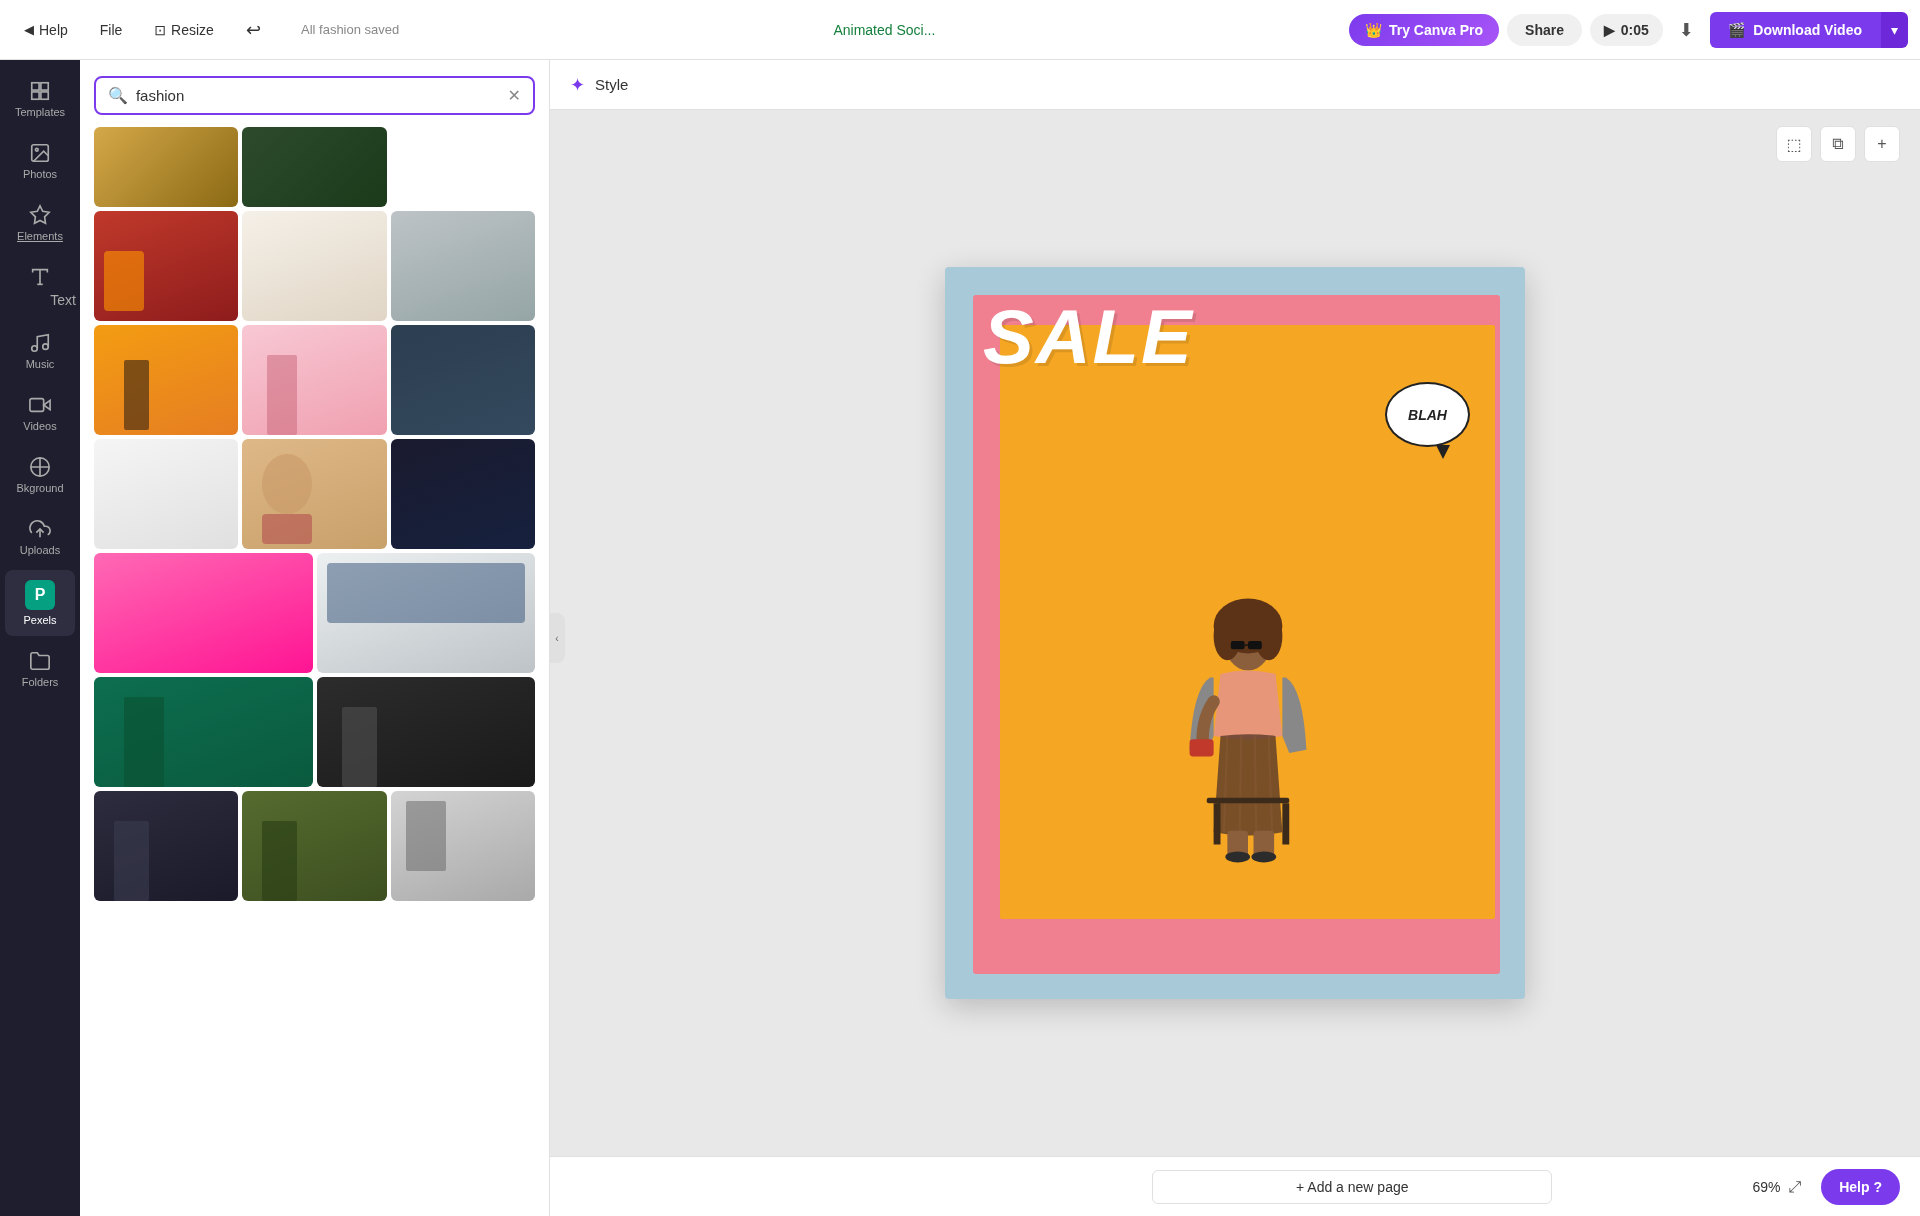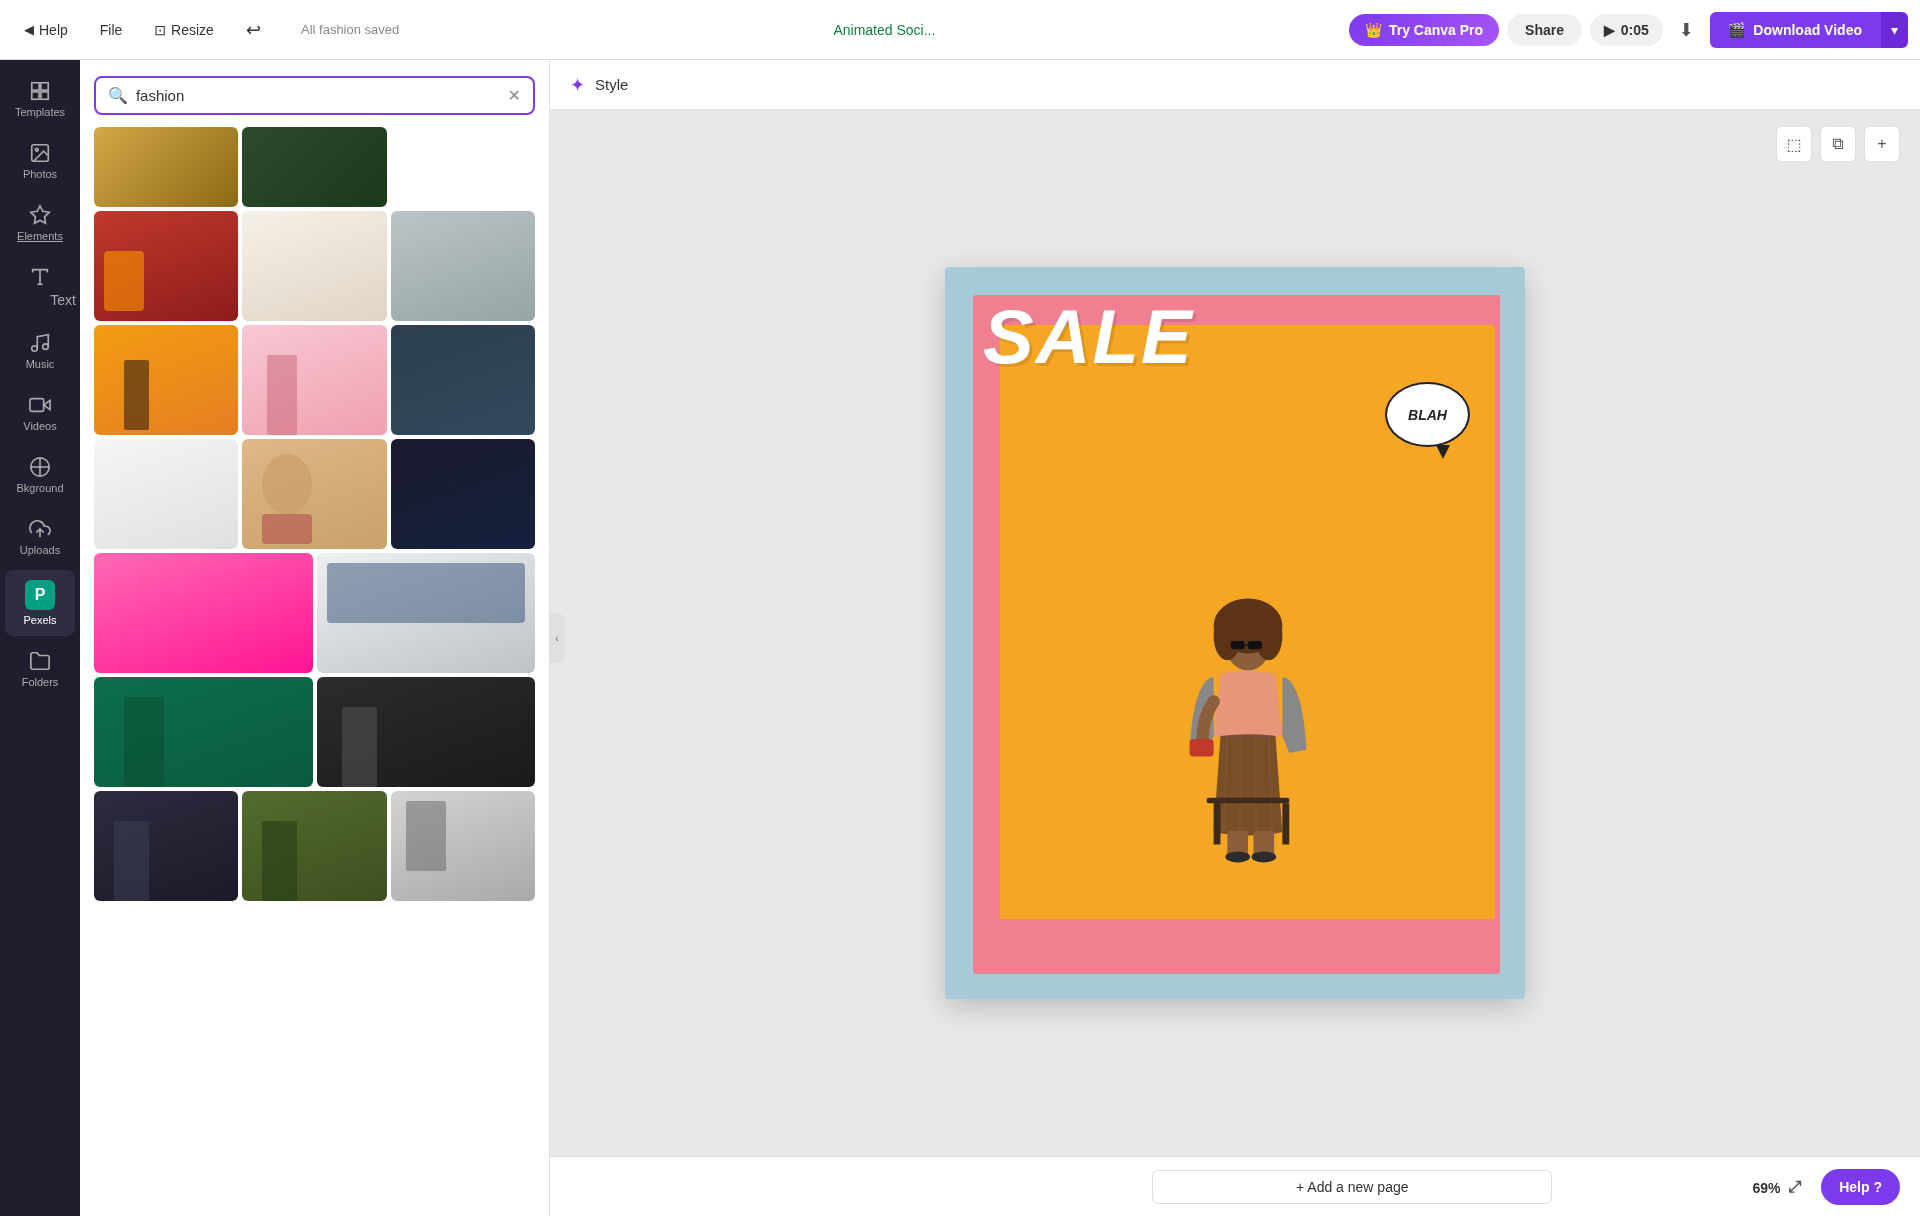--- a/index.html
+++ b/index.html
@@ -188,21 +188,21 @@
       align-items: center;
       justify-content: space-between;
       padding: 0 20px;
     }
     .add-page-btn {
       background: transparent; border: 1px solid #e0e0e0; border-radius: 6px;
       padding: 8px 8px; font-size: 14px; color: #333; cursor: pointer;
       flex: 1; text-align: center; margin: 0 200px;
     }
     .zoom-controls {
-      display: flex; align-items: flex-end; gap: 8px; font-weight: bold;
+      display: flex; align-items: center; gap: 8px;
     }
     .zoom-label { font-size: 14px; color: #333; }
     .zoom-expand { color: #555; cursor: pointer; font-size: 16px; }
     .help-btn {
       background: #7c3aed; color: #fff; border: none; border-radius: 20px;
       padding: 10px 18px; font-size: 14px; font-weight: 600; cursor: pointer;
       display: flex; align-items: center; gap: 6px;
     }
   </style>
 </head>

